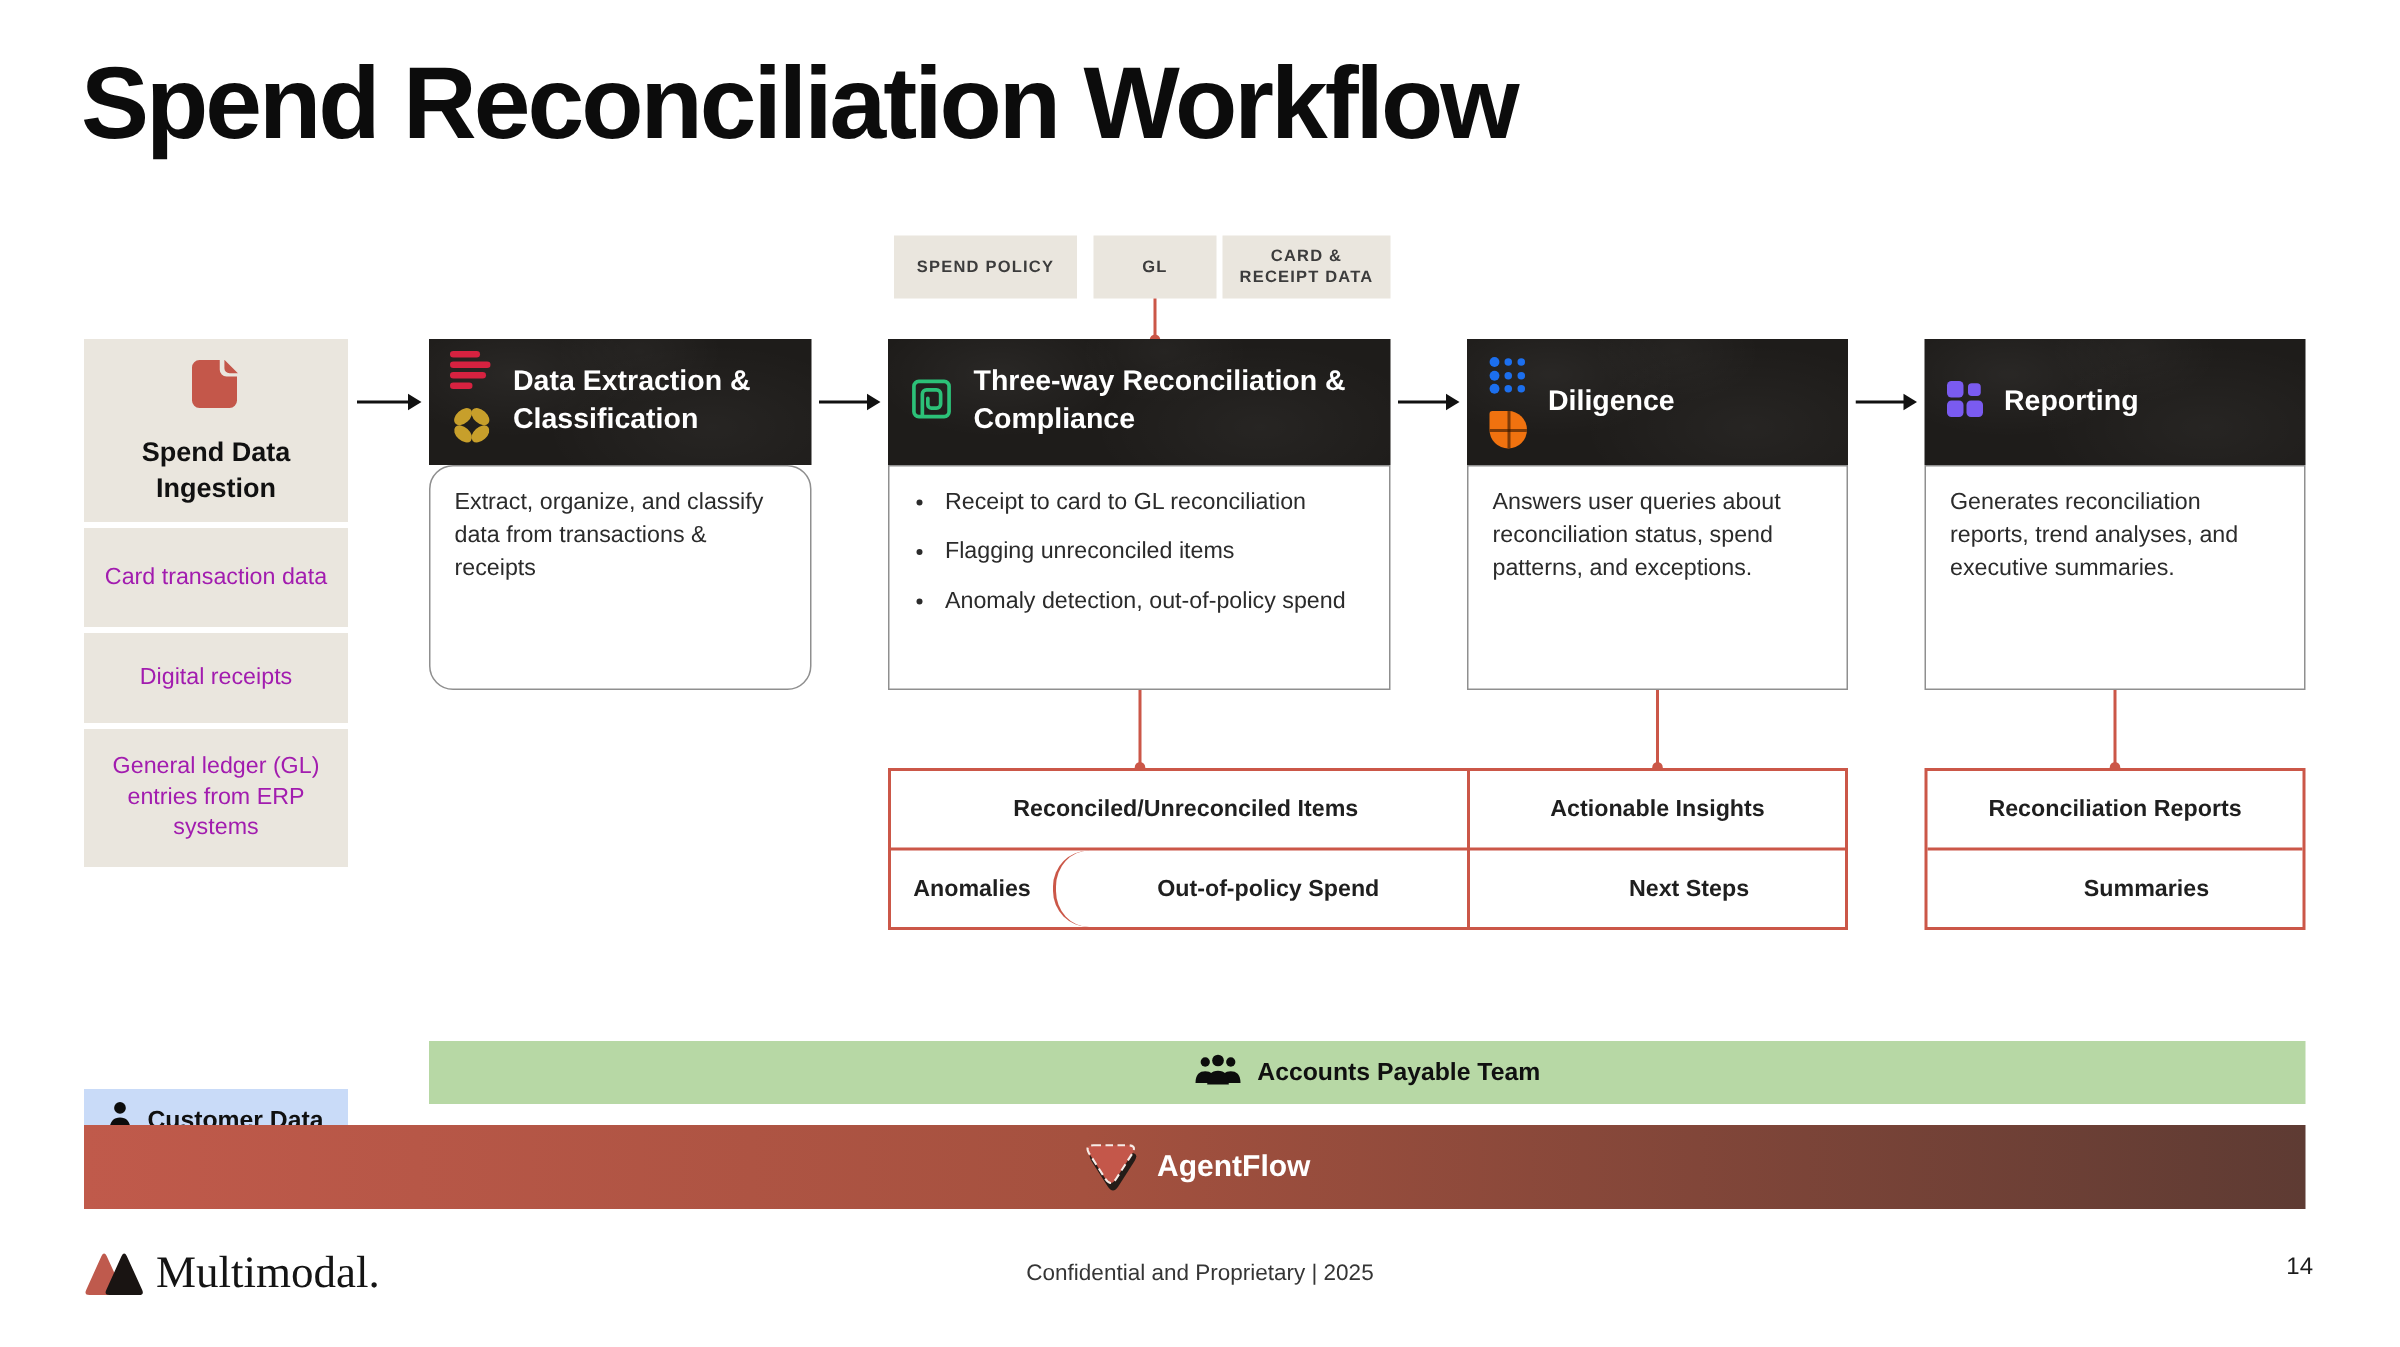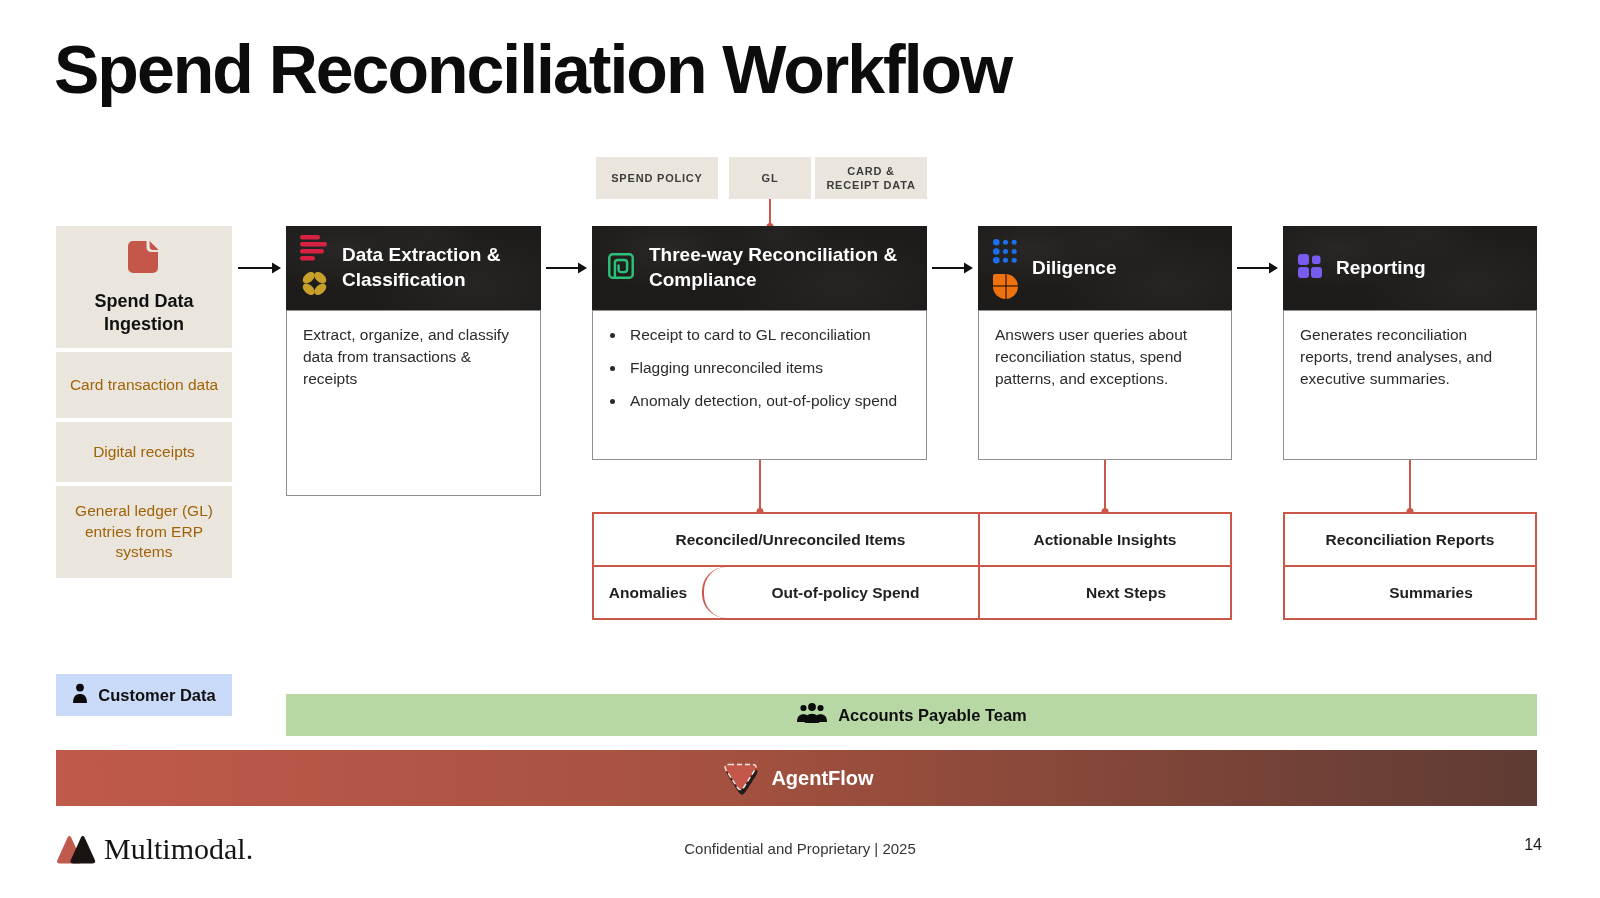--- a/index.html
+++ b/index.html
@@ -23,21 +23,21 @@
     text-align:center; font-size:11px; font-weight:bold; color:#3c3c3c;
     letter-spacing:0.8px; line-height:1.3; padding:0 6px;
   }
 
   
   .ingest-box {
     background:#eae6de; display:flex; flex-direction:column;
     align-items:center; justify-content:center; text-align:center;
   }
   .ingest-title { font-size:18px; font-weight:bold; color:#111; line-height:1.3; margin-top:10px; }
-  .ingest-item { font-size:15.5px; color:#a16207; line-height:1.35; padding:6px 12px; }
+  .ingest-item { font-size:15.5px; color:#a21caf; line-height:1.35; padding:6px 12px; }
 
   
   .stage-header {
     background:
       radial-gradient(120px 60px at 22% 28%, rgba(255,255,255,.05), transparent 70%),
       radial-gradient(160px 80px at 74% 70%, rgba(255,255,255,.04), transparent 70%),
       radial-gradient(80px 50px at 55% 10%, rgba(255,255,255,.035), transparent 70%),
       #1e1c1a;
     color:#fff; display:flex; align-items:center; padding:0 14px;
   }
@@ -160,21 +160,21 @@
       <svg width="29" height="27" viewBox="0 0 30 28" fill="#c79f2b">
         <ellipse cx="9" cy="8" rx="7.2" ry="4.6" transform="rotate(-42 9 8)"></ellipse>
         <ellipse cx="21" cy="8" rx="7.2" ry="4.6" transform="rotate(42 21 8)"></ellipse>
         <ellipse cx="9" cy="20" rx="7.2" ry="4.6" transform="rotate(42 9 20)"></ellipse>
         <ellipse cx="21" cy="20" rx="7.2" ry="4.6" transform="rotate(-42 21 20)"></ellipse>
       </svg>
     </span>
   </span>
   <div class="stage-title">Data Extraction &amp; Classification</div>
 </div>
-<div class="abs stage-body" style="left:286px; top:310px; width:255px; height:186px;">
+<div class="abs stage-body" style="left:286px; top:310px; width:255px; height:150px;border-radius:16px;">
   <div>Extract, organize, and classify data from transactions &amp; receipts</div>
 </div>
 
 <div class="abs stage-header" style="left:592px; top:226px; width:335px; height:84px;">
   <span class="icon-stack">
     <span>
       <svg width="30" height="30" viewBox="0 0 32 32" fill="none" stroke="#2cc178" stroke-width="2.6" stroke-linecap="round">
         <path d="M3.5 7 a3.5 3.5 0 0 1 3.5-3.5 h18 a3.5 3.5 0 0 1 3.5 3.5 v18 a3.5 3.5 0 0 1-3.5 3.5 h-18 a3.5 3.5 0 0 1-3.5-3.5 Z"></path>
         <path d="M9.5 28 V12.5 a3 3 0 0 1 3-3 h7 a3 3 0 0 1 3 3 v7 a3 3 0 0 1-3 3 h-3.5 a2.6 2.6 0 0 1-2.6-2.6 v-4.4"></path>
       </svg>
@@ -241,21 +241,21 @@
 </div>
 <div class="abs stage-body" style="left:1283px; top:310px; width:254px; height:150px;">
   <div>Generates reconciliation reports, trend analyses, and executive summaries.</div>
 </div>
 <div class="abs vline dotted-end" style="left:1409px; top:460px; height:52px;"></div>
 <div class="abs out-box" style="left:1283px; top:512px; width:254px; height:108px;">
   <div class="out-row">Reconciliation Reports</div>
   <div class="out-row">Summaries</div>
 </div>
 
-<div class="abs lane lane-blue" style="left:56px; top:674px; width:176px; height:42px;">
+<div class="abs lane lane-blue" style="left:56px; top:726px; width:176px; height:42px;">
   <span>
     <svg width="16" height="21" viewBox="0 0 16 21">
       <circle cx="8" cy="4.6" r="3.9" fill="#0c0c0c"></circle>
       <path d="M1 20 C1 13.2 4 11 8 11 C12 11 15 13.2 15 20 Z" fill="#0c0c0c"></path>
     </svg>
   </span>
   <span>Customer Data</span>
 </div>
 
 <div class="abs lane lane-green" style="left:286px; top:694px; width:1251px; height:42px;">

